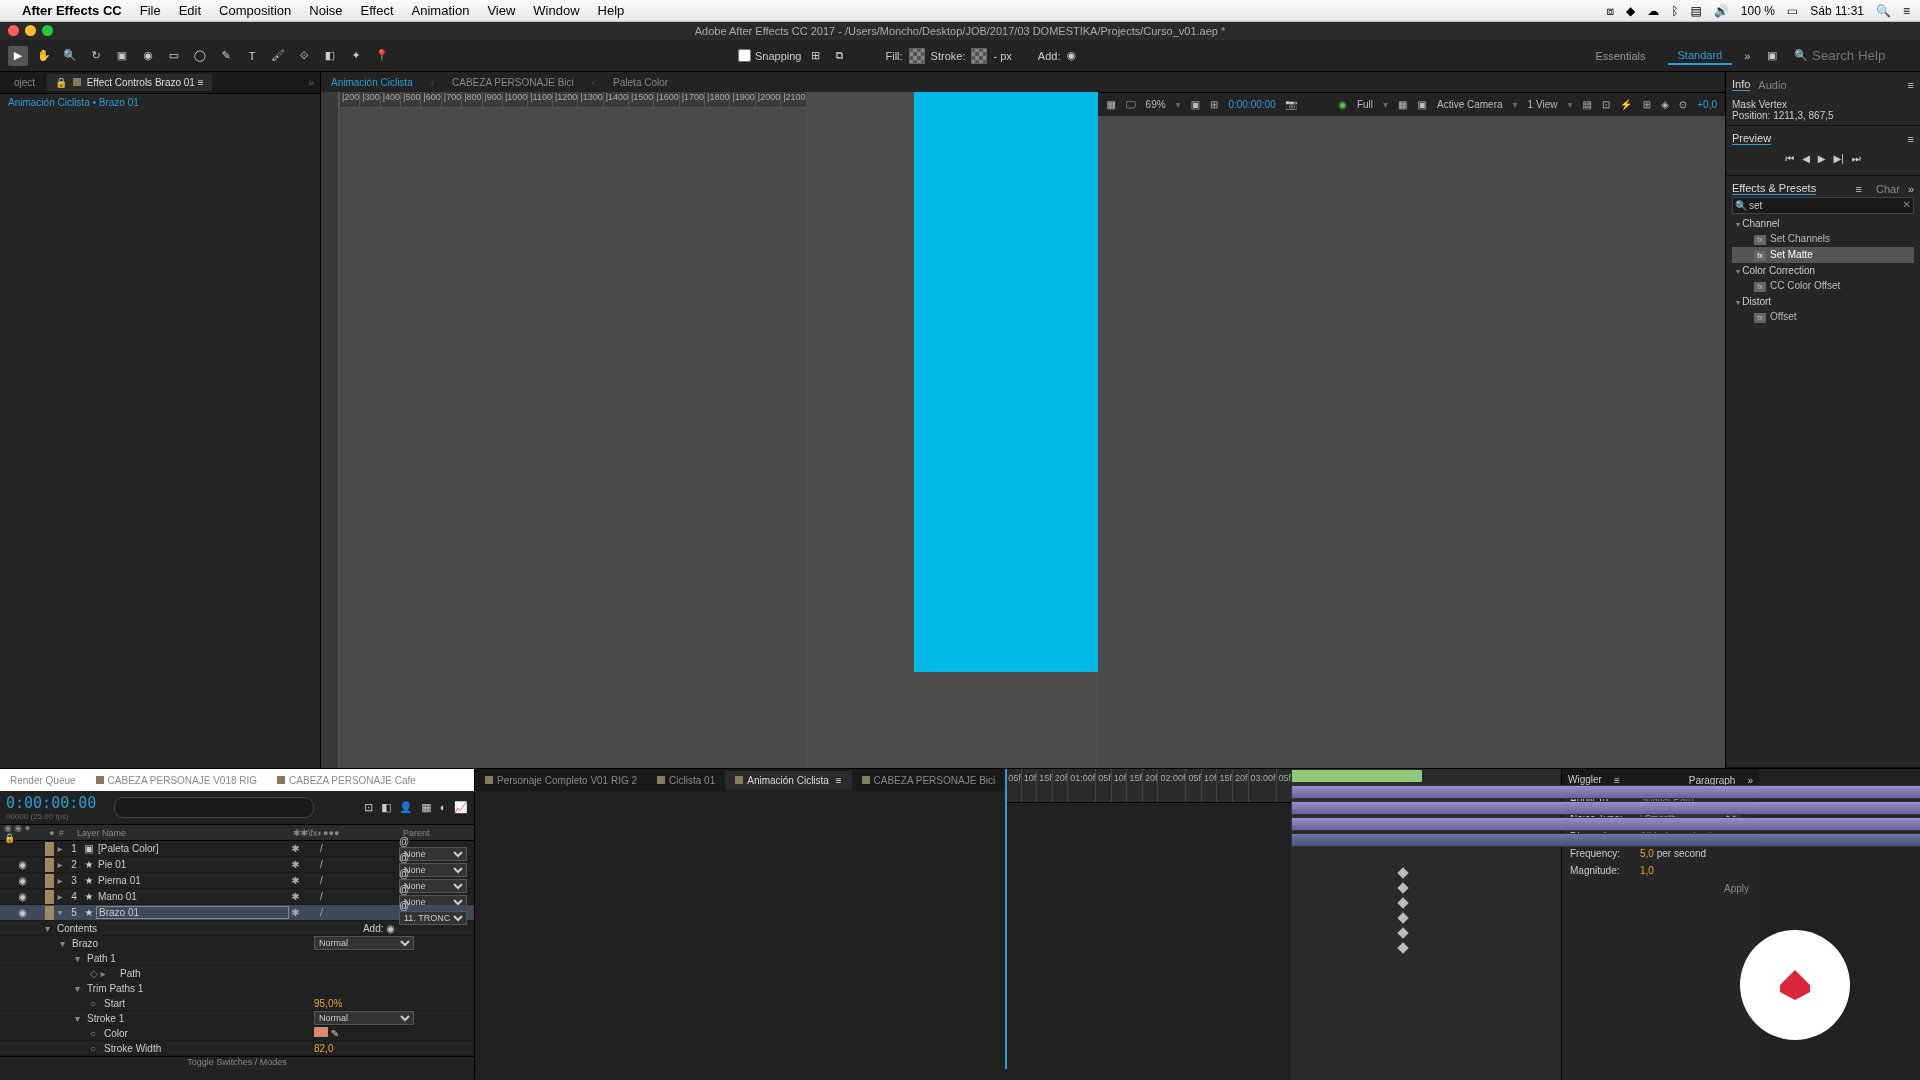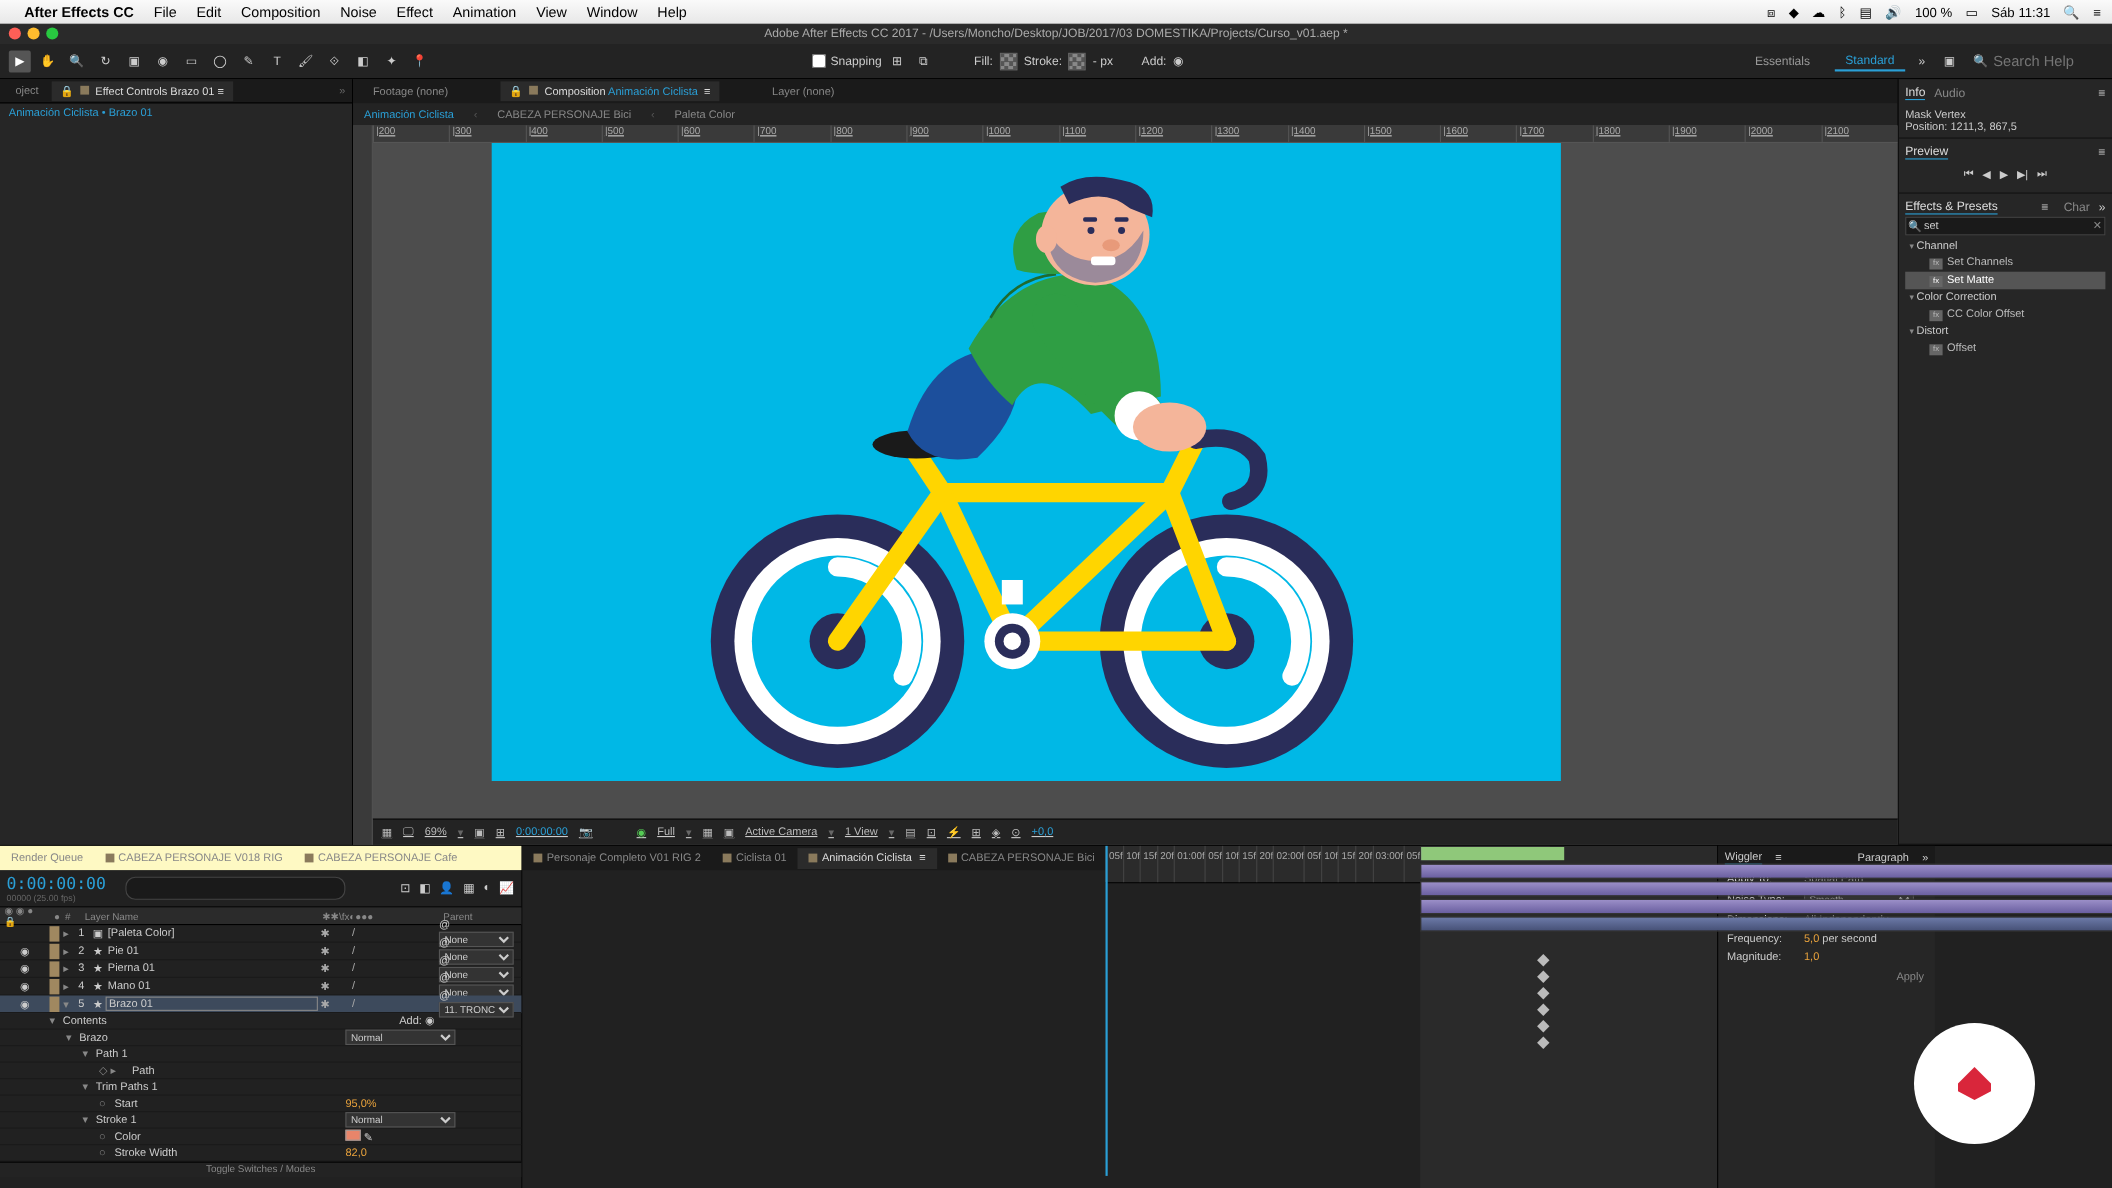--- a/index.html
+++ b/index.html
@@ -41,21 +41,21 @@
 
 .center-panel { flex: 1; background: #262626; display: flex; flex-direction: column; }
 .viewer-tabs { height: 22px; background: #1a1a1a; display: flex; align-items: center; gap: 10px; padding: 0 10px; font-size: 10px; }
 .viewer-crumb { height: 20px; background: #232323; display: flex; align-items: center; padding: 0 10px; gap: 18px; font-size: 10px; }
 .crumb-item { color: #888; }
 .crumb-item.active { color: #2a9fd6; }
 .crumb-sep { color: #555; }
 
 .viewport-wrap { flex: 1; background: #4a4a4a; position: relative; display: flex; }
 .ruler-v { width: 18px; background: #3a3a3a; border-right: 1px solid #555; }
-.ruler-area { flex: 1; display: flex; flex-direction: column; text-decoration: underline; }
+.ruler-area { flex: 1; display: flex; flex-direction: row; }
 .ruler-h { height: 16px; background: #3a3a3a; border-bottom: 1px solid #555; display: flex; font-size: 9px; color: #aaa; }
 .ruler-h span { flex: 1; text-align: left; padding-left: 2px; border-left: 1px solid #555; }
 .canvas { flex: 1; background: #4d4d4d; position: relative; overflow: hidden; }
 .comp { position: absolute; left: 108px; top: 0; width: 972px; height: 580px; background: #00b8e6; overflow: hidden; }
 .viewer-controls { height: 24px; background: #232323; border-top: 1px solid #000; display: flex; align-items: center; padding: 0 8px; gap: 10px; font-size: 10px; color: #bbb; }
 .vc-item { display: flex; align-items: center; gap: 3px; }
 .vc-blue { color: #2a9fd6; }
 
 .right-panel { width: 195px; background: #262626; border-left: 1px solid #000; display: flex; flex-direction: column; font-size: 10px; }
 .rp-section { border-bottom: 1px solid #111; padding: 4px 6px; }
@@ -72,21 +72,21 @@
 .ep-tree { padding: 2px 0; }
 .ep-cat { padding: 2px 4px; color: #ccc; }
 .ep-cat::before { content: "▾ "; color: #888; font-size: 8px; }
 .ep-item { padding: 2px 4px 2px 22px; color: #bbb; }
 .ep-item.hl { background: #555; color: #fff; }
 .ep-item .fx { display: inline-block; width: 12px; height: 10px; background: #666; margin-right: 4px; font-size: 7px; text-align: center; line-height: 10px; }
 
 
 .timeline { height: 312px; background: #212121; border-top: 1px solid #000; display: flex; }
 .tl-left { width: 475px; border-right: 1px solid #000; display: flex; flex-direction: column; }
-.tl-tabs { height: 22px; background: #fef9c3; display: flex; align-items: center; overflow: hidden; font-size: 10px; }
+.tl-tabs { height: 22px; background: #ffffff; display: flex; align-items: center; overflow: hidden; font-size: 10px; }
 .tl-tab { padding: 4px 10px; color: #888; white-space: nowrap; display: flex; align-items: center; gap: 4px; }
 .tl-tab.active { background: #2b2b2b; color: #ddd; }
 .tl-tab .sq { width: 8px; height: 8px; background: #8a7a5c; }
 .tl-header { height: 34px; display: flex; align-items: center; padding: 0 6px; border-bottom: 1px solid #000; }
 .timecode { color: #2a9fd6; font-size: 15px; font-family: monospace; }
 .time-sub { color: #666; font-size: 8px; }
 .tl-search { margin-left: 18px; background: #1a1a1a; border: 1px solid #444; width: 200px; padding: 2px; color: #888; border-radius:9px; }
 .tl-colhead { height: 16px; background: #2b2b2b; border-bottom: 1px solid #000; display: flex; font-size: 9px; color: #888; align-items: center; }
 .tl-colhead .ch { padding: 0 4px; }
 .layer-row { height: 16px; display: flex; align-items: center; border-bottom: 1px solid #1a1a1a; font-size: 10px; }
@@ -234,33 +234,20 @@
         <span>≡</span>
       </span>
       <span style="margin-left:auto;color:#666">»</span>
     </div>
     <div class="breadcrumb">
       <span>Animación Ciclista • Brazo 01</span>
     </div>
   </div>
 
   <div class="center-panel">
-    <div class="viewer-tabs">
-      <span class="ptab">Footage (none)</span>
-      <span style="width:20px"></span>
-      <span class="ptab active">
-        <span>🔒</span>&nbsp;
-        <span style="background:#8a7a5c;width:8px;height:8px;display:inline-block"></span>&nbsp;
-        <span>Composition</span>
-        <span style="color:#2a9fd6">Animación Ciclista</span>
-        &nbsp;<span>≡</span>
-      </span>
-      <span style="width:20px"></span>
-      <span class="ptab">Layer (none)</span>
-    </div>
     <div class="viewer-crumb">
       <span class="crumb-item active">Animación Ciclista</span>
       <span class="crumb-sep">‹</span>
       <span class="crumb-item">CABEZA PERSONAJE Bici</span>
       <span class="crumb-sep">‹</span>
       <span class="crumb-item">Paleta Color</span>
     </div>
     <div class="viewport-wrap">
       <div class="ruler-v"></div>
       <div class="ruler-area">

